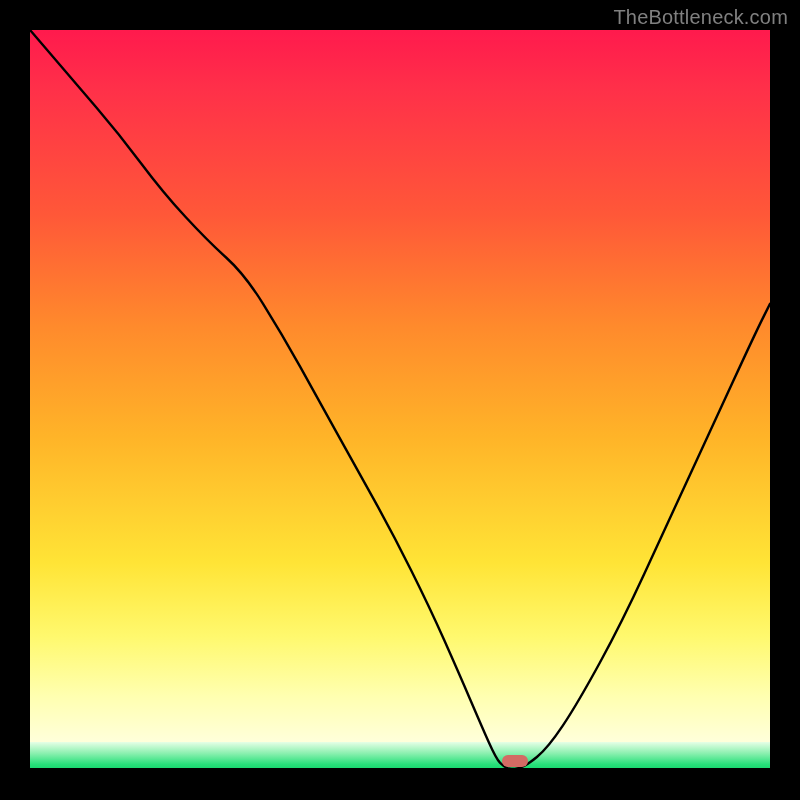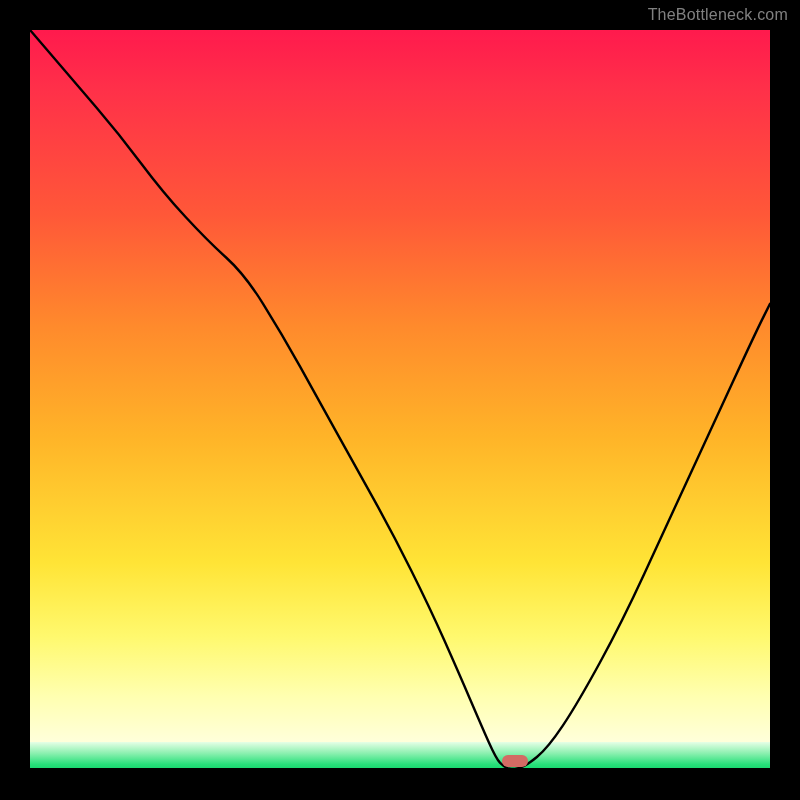--- a/index.html
+++ b/index.html
@@ -15,21 +15,21 @@
     position: relative;
     width: 800px;
     height: 800px;
     background: #000;
   }
   .watermark {
     position: absolute;
     top: 6px;
     right: 12px;
     color: #808080;
-    font-size: 16px;
+    font-size: 20px;
     letter-spacing: 0.2px;
     z-index: 30;
   }
   .plot {
     position: absolute;
     left: 30px;
     top: 30px;
     width: 740px;
     height: 740px;
     overflow: hidden;

